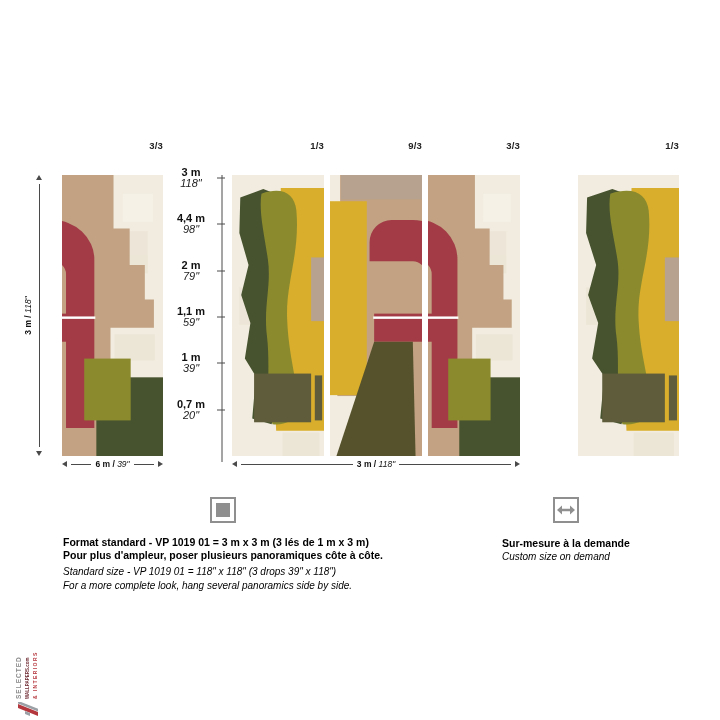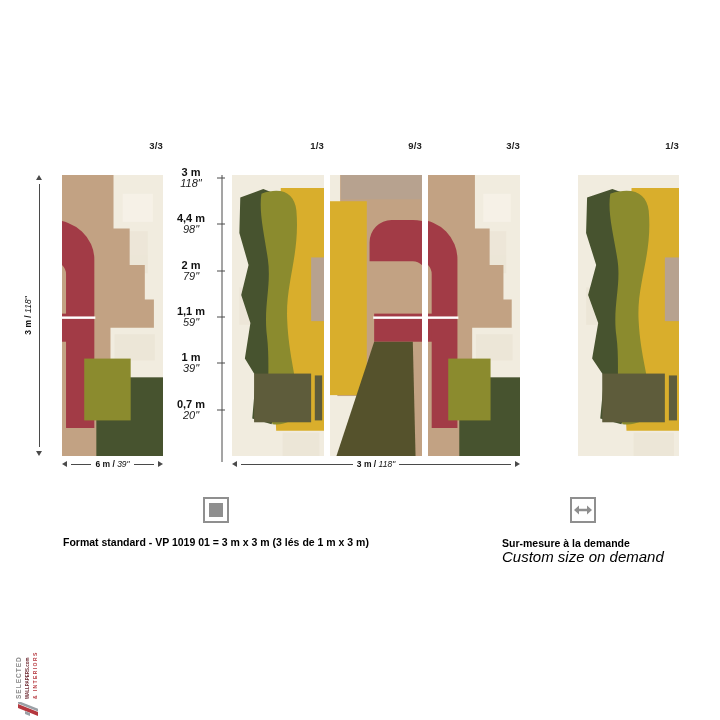--- a/index.html
+++ b/index.html
@@ -35,21 +35,21 @@
   .arrowR{width:0;height:0;border-top:3px solid transparent;border-bottom:3px solid transparent;border-left:5px solid #4a4a4a;}
   .vdim{
     position:absolute;left:22px;top:456px;width:281px;
     transform:rotate(-90deg);transform-origin:0 0;
   }
   .vdim .txt{text-align:center;height:12px;line-height:12px;}
   .vdim .line{display:flex;align-items:center;gap:4px;height:10px;}
   
   .infoblock{position:absolute;display:flex;gap:13px;align-items:center;flex-direction:column;}
   .info-text .b{font-size:10.5px;font-weight:700;line-height:13px;color:#000;}
-  .info-text .i{font-size:15px;font-style:italic;line-height:13.5px;color:#000;}
+  .info-text .i{font-size:10px;font-style:italic;line-height:13.5px;color:#000;}
   .info-text .spacer{height:3px;}
   
   .logo{
     position:absolute;left:15px;top:716px;
     transform:rotate(-90deg);transform-origin:0 0;
     display:flex;align-items:center;gap:3px;width:70px;
   }
   .logo-l1{font-size:6.5px;font-weight:700;letter-spacing:1px;color:#8a8a8a;line-height:7px;}
   .logo-l2{font-size:8.5px;font-weight:700;color:#6f2b33;line-height:9px;letter-spacing:.2px;}
   .logo-l2 span{font-size:4.5px;letter-spacing:0;}
@@ -189,21 +189,24 @@
     <span class="arrowR"></span>
 </div>
 
 <div class="infoblock" style="left:63px;top:497px">
   <svg width="26" height="26">
     <rect x="1" y="1" width="24" height="24" fill="none" stroke="#8f8f8f" stroke-width="2"></rect>
     <rect x="6" y="6" width="14" height="14" fill="#8f8f8f"></rect>
   </svg>
   <div class="info-text">
     <div class="b">Format standard - VP 1019 01 = 3 m x 3 m (3 lés de 1 m x 3 m)</div>
+    <div class="b">Pour plus d'ampleur, poser plusieurs panoramiques côte à côte.</div>
     <div class="spacer"></div>
+    <div class="i">Standard size - VP 1019 01 = 118" x 118" (3 drops 39" x 118")</div>
+    <div class="i">For a more complete look, hang several panoramics side by side.</div>
   </div>
 </div>
 
 <div class="infoblock" style="left:502px;top:497px">
   <svg width="26" height="26">
     <rect x="1" y="1" width="24" height="24" fill="none" stroke="#8f8f8f" stroke-width="2"></rect>
     <line x1="8" y1="13" x2="18" y2="13" stroke="#8f8f8f" stroke-width="2.5"></line>
     <path d="M9,8.5 L4,13 L9,17.5 Z" fill="#8f8f8f"></path>
     <path d="M17,8.5 L22,13 L17,17.5 Z" fill="#8f8f8f"></path>
   </svg>

